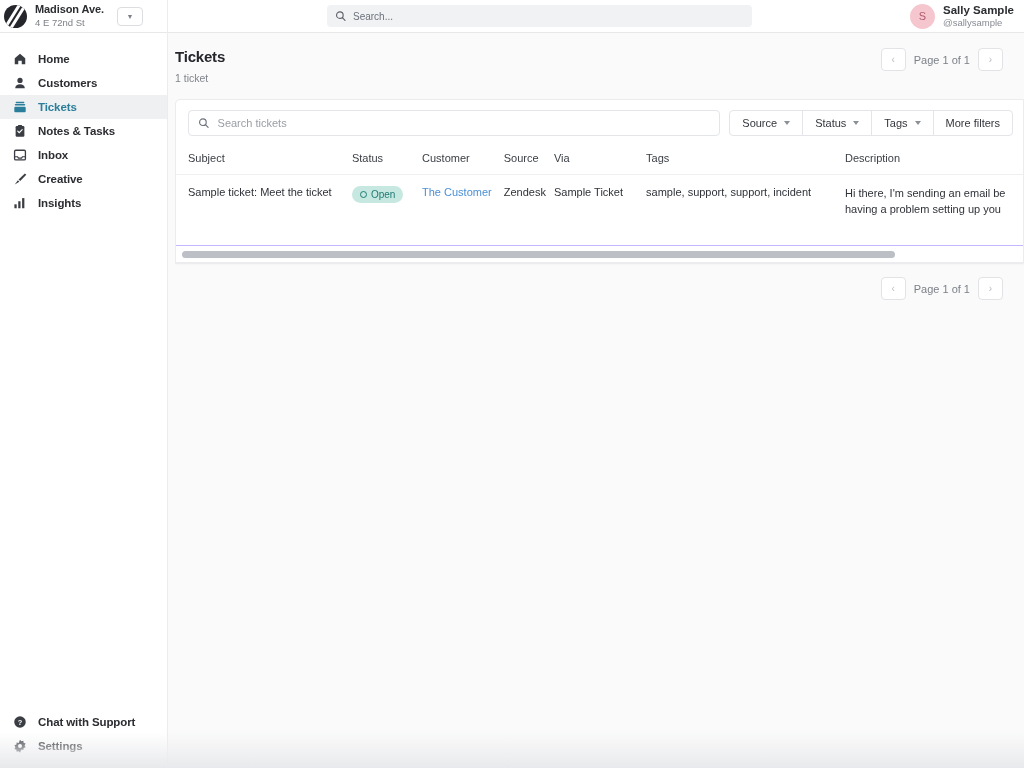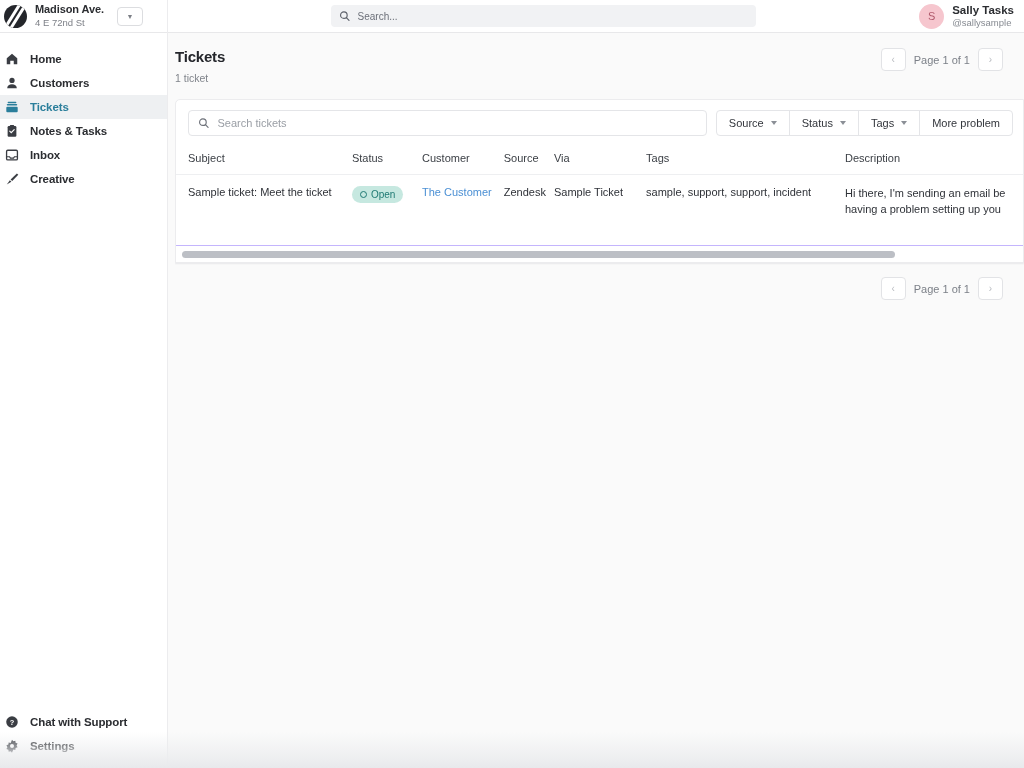--- a/index.html
+++ b/index.html
@@ -60,21 +60,21 @@
   }
   .user-name { font-size: 11.5px; font-weight: bold; color: #2b2d31; line-height: 1.1; }
   .user-handle { font-size: 9.5px; color: #878b92; margin-top: 1px; }
 
   
   .sidebar {
     position: absolute; top: 33px; left: 0; width: 168px; height: 735px;
     background: #ffffff; border-right: 1px solid #ececee;
   }
   .nav-item {
-    display: flex; align-items: center; height: 24px; padding-left: 4px;
+    display: flex; align-items: center; height: 24px; padding-left: 12px;
     gap: 11px; cursor: pointer;
   }
   .nav-item .label { font-size: 11.5px; color: #2b2d31; font-weight: bold; letter-spacing: -0.1px; }
   .nav-item.active { background: #eef0f2; }
   .nav-item.active .label { color: #2a7e9b; font-weight: bold; }
   .nav-icon { width: 15px; height: 15px; display: flex; align-items: center; justify-content: center; flex: 0 0 15px; }
   .nav-icon svg { display: block; }
   .nav-top { padding-top: 14px; }
   .nav-bottom { position: absolute; bottom: 10px; left: 0; width: 168px; }
   .nav-bottom .nav-item { height: 24px; }
@@ -186,21 +186,21 @@
         <circle cx="6.8" cy="6.8" r="4.6" fill="none" stroke="#5c6069" stroke-width="1.6"></circle>
         <line x1="10.3" y1="10.3" x2="14" y2="14" stroke="#5c6069" stroke-width="1.6" stroke-linecap="round"></line>
       </svg>
       <input type="text" placeholder="Search..." style="">
     </div>
   </div>
 
   <div class="user-area">
     <div class="avatar">S</div>
     <div>
-      <div class="user-name">Sally Tasks</div>
+      <div class="user-name">Sally Sample</div>
       <div class="user-handle">@sallysample</div>
     </div>
   </div>
 </div>
 
 <div class="sidebar">
   <div class="nav-top">
 
     <div class="nav-item">
       <span class="nav-icon">
@@ -257,20 +257,30 @@
     <div class="nav-item">
       <span class="nav-icon">
         <svg width="14" height="14" viewBox="0 0 16 16">
           <path d="M13.6 1.6L6.4 8.5l1.9 1.9 6.9-7.2z" fill="#3a3d43"></path>
           <path d="M5.6 9.3L2 14.4l5.3-3.3z" fill="#3a3d43"></path>
         </svg>
       </span>
       <span class="label">Creative</span>
     </div>
 
+    <div class="nav-item">
+      <span class="nav-icon">
+        <svg width="14" height="14" viewBox="0 0 16 16">
+          <rect x="1.6" y="9.5" width="2.6" height="4.5" fill="#3a3d43"></rect>
+          <rect x="6" y="6" width="2.6" height="8" fill="#3a3d43"></rect>
+          <rect x="10.4" y="2.4" width="2.6" height="11.6" fill="#3a3d43"></rect>
+        </svg>
+      </span>
+      <span class="label">Insights</span>
+    </div>
   </div>
 
   <div class="nav-bottom">
 
     <div class="nav-item">
       <span class="nav-icon">
         <svg width="14" height="14" viewBox="0 0 16 16">
           <circle cx="8" cy="8" r="6.6" fill="#3a3d43"></circle>
           <text x="8" y="11.4" font-size="8.5" font-family="Liberation Sans, sans-serif" font-weight="bold" fill="#fff" text-anchor="middle">?</text>
         </svg>
@@ -321,21 +331,21 @@
         </div>
         <div class="filter-btn">
           <span>Status</span>
           <span class="caret"></span>
         </div>
         <div class="filter-btn">
           <span>Tags</span>
           <span class="caret"></span>
         </div>
         <div class="filter-btn">
-          <span>More problem</span>
+          <span>More filters</span>
         </div>
       </div>
     </div>
 
     <table>
       <thead>
         <tr>
           <th class="c-subject">Subject</th>
           <th class="c-status">Status</th>
           <th class="c-customer">Customer</th>

